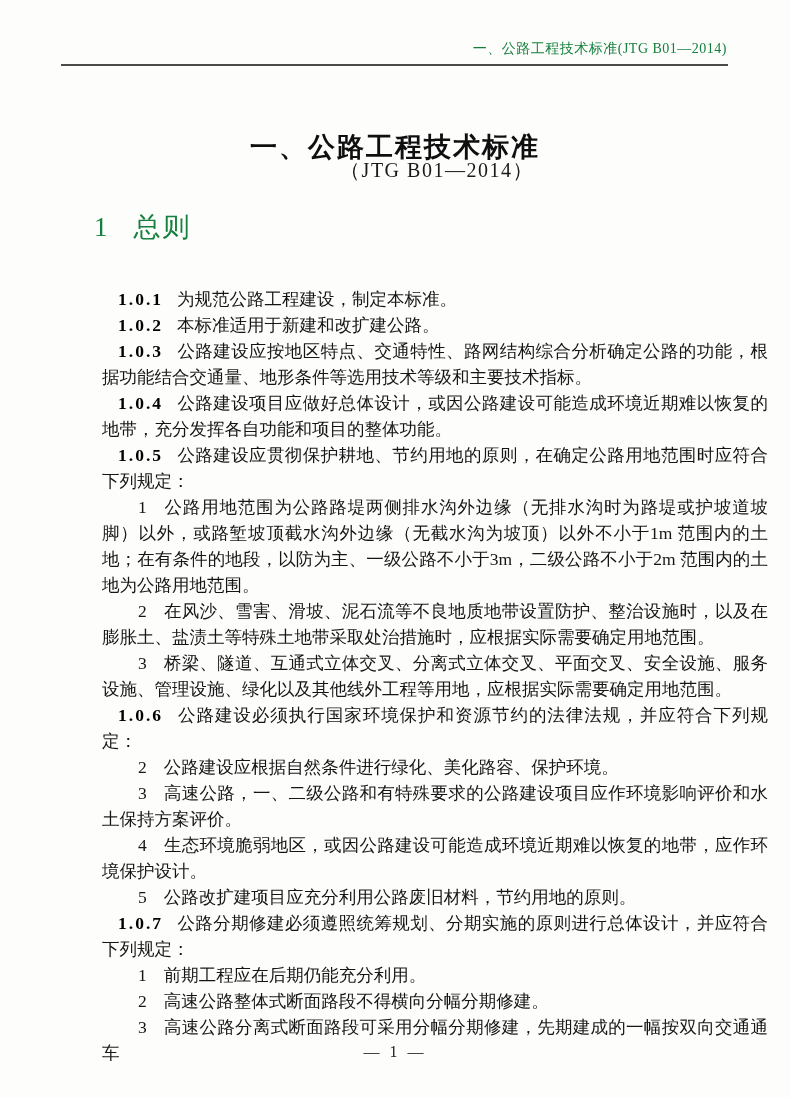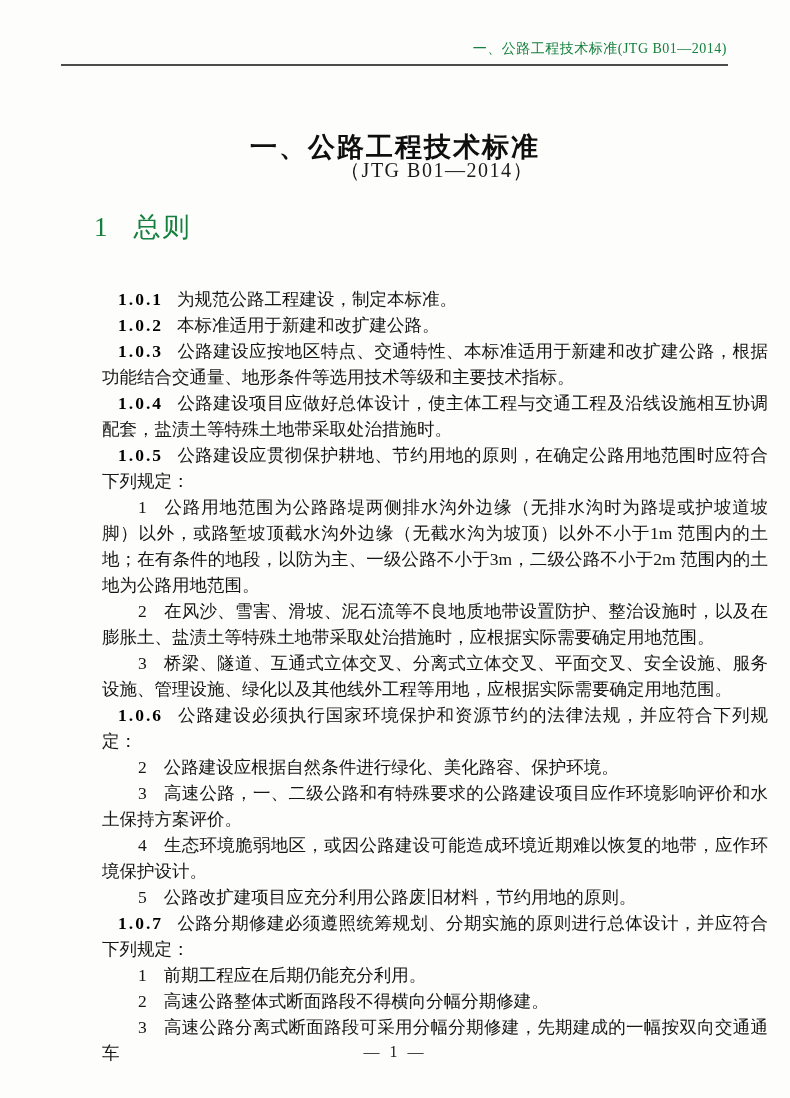--- a/index.html
+++ b/index.html
@@ -106,22 +106,22 @@
   <div class="doc-title">一、公路工程技术标准</div>
   <div class="doc-subtitle">（JTG B01—2014）</div>
 
   <div class="chapter-heading">
     <span class="chapter-num">1</span><span>总则</span>
   </div>
 
   <div class="body-text">
     <p class="clause"><span class="clause-num">1.0.1</span><span>为规范公路工程建设，制定本标准。</span></p>
     <p class="clause"><span class="clause-num">1.0.2</span><span>本标准适用于新建和改扩建公路。</span></p>
-    <p class="clause"><span class="clause-num">1.0.3</span><span>公路建设应按地区特点、交通特性、本标准适用于新建和改扩建公路，根据功能结合交通量、地形条件等选用技术等级和主要技术指标。</span></p>
-    <p class="clause"><span class="clause-num">1.0.4</span><span>公路建设项目应做好总体设计，使主体工程与交通工程及沿线设施相互协调配套，盐渍土等特殊土地带采取处治措施时。</span></p>
+    <p class="clause"><span class="clause-num">1.0.3</span><span>公路建设应按地区特点、交通特性、路网结构综合分析确定公路的功能，根据功能结合交通量、地形条件等选用技术等级和主要技术指标。</span></p>
+    <p class="clause"><span class="clause-num">1.0.4</span><span>公路建设项目应做好总体设计，或因公路建设可能造成环境近期难以恢复的地带，充分发挥各自功能和项目的整体功能。</span></p>
     <p class="clause"><span class="clause-num">1.0.5</span><span>公路建设应贯彻保护耕地、节约用地的原则，在确定公路用地范围时应符合下列规定：</span></p>
     <p class="item"><span class="item-num">1</span><span>公路用地范围为公路路堤两侧排水沟外边缘（无排水沟时为路堤或护坡道坡脚）以外，或路堑坡顶截水沟外边缘（无截水沟为坡顶）以外不小于1m 范围内的土地；在有条件的地段，以防为主、一级公路不小于3m，二级公路不小于2m 范围内的土地为公路用地范围。</span></p>
     <p class="item"><span class="item-num">2</span><span>在风沙、雪害、滑坡、泥石流等不良地质地带设置防护、整治设施时，以及在膨胀土、盐渍土等特殊土地带采取处治措施时，应根据实际需要确定用地范围。</span></p>
     <p class="item"><span class="item-num">3</span><span>桥梁、隧道、互通式立体交叉、分离式立体交叉、平面交叉、安全设施、服务设施、管理设施、绿化以及其他线外工程等用地，应根据实际需要确定用地范围。</span></p>
     <p class="clause"><span class="clause-num">1.0.6</span><span>公路建设必须执行国家环境保护和资源节约的法律法规，并应符合下列规定：</span></p>
     <p class="item"><span class="item-num">2</span><span>公路建设应根据自然条件进行绿化、美化路容、保护环境。</span></p>
     <p class="item"><span class="item-num">3</span><span>高速公路，一、二级公路和有特殊要求的公路建设项目应作环境影响评价和水土保持方案评价。</span></p>
     <p class="item"><span class="item-num">4</span><span>生态环境脆弱地区，或因公路建设可能造成环境近期难以恢复的地带，应作环境保护设计。</span></p>
     <p class="item"><span class="item-num">5</span><span>公路改扩建项目应充分利用公路废旧材料，节约用地的原则。</span></p>
     <p class="clause"><span class="clause-num">1.0.7</span><span>公路分期修建必须遵照统筹规划、分期实施的原则进行总体设计，并应符合下列规定：</span></p>

